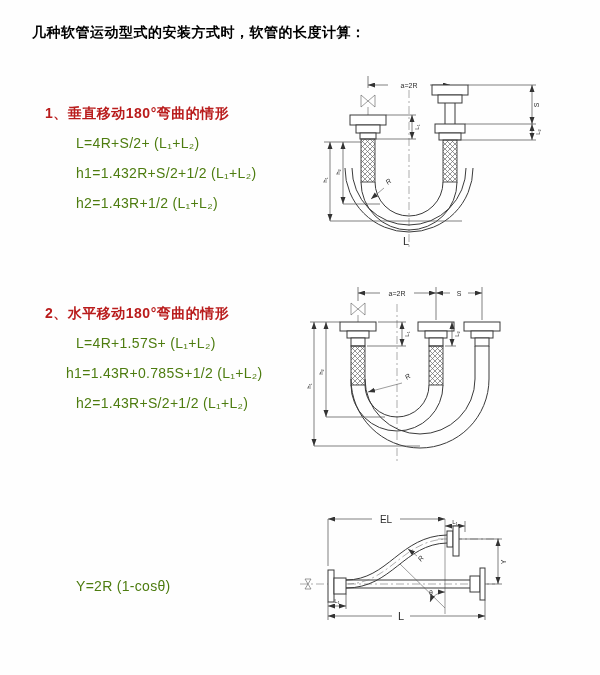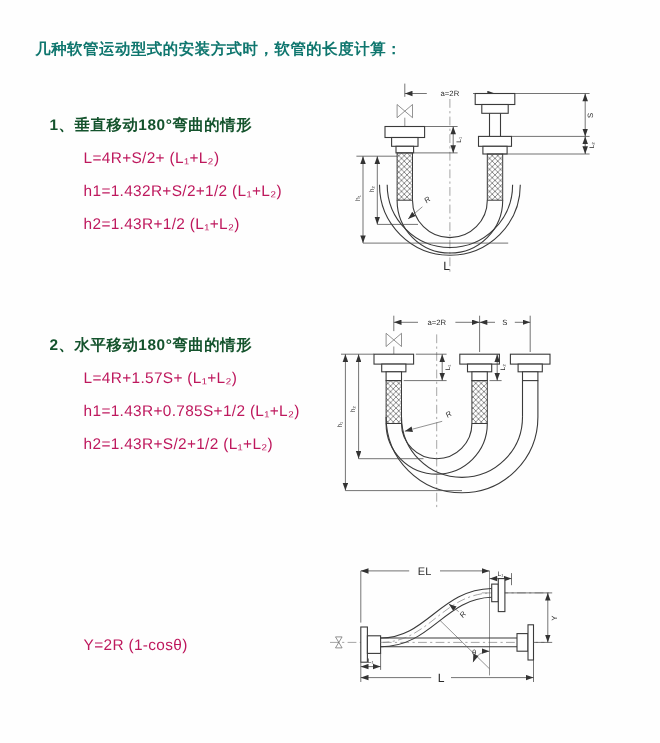--- a/index.html
+++ b/index.html
@@ -1,21 +1,21 @@
 <!DOCTYPE html>
 <html><head>
 <meta charset="utf-8">
 <style>
   html,body{margin:0;padding:0;}
   body{width:600px;height:675px;background:#ffffff;position:relative;overflow:hidden;
        font-family:"Liberation Sans","DejaVu Sans",sans-serif;color:#1c1c1c;}
   .page{position:absolute;inset:0;background:#fefefe;}
-  .doc-title{position:absolute;left:32px;top:36px;font-size:14px;font-weight:bold;letter-spacing:.5px;color:#0f766e;}
-  .sec-heading{position:absolute;font-size:14px;font-weight:bold;letter-spacing:.5px;color:#14532d;}
-  .formula{position:absolute;font-size:14px;color:#be185d;letter-spacing:.3px;}
+  .doc-title{position:absolute;left:32px;top:24px;font-size:14px;font-weight:bold;letter-spacing:.5px;color:#000000;}
+  .sec-heading{position:absolute;font-size:14px;font-weight:bold;letter-spacing:.5px;color:#b91c1c;}
+  .formula{position:absolute;font-size:14px;color:#4d7c0f;letter-spacing:.3px;}
   svg{position:absolute;overflow:visible;}
   svg text{font-family:"Liberation Sans","DejaVu Sans",sans-serif;fill:#2b2b2b;}
   .dim{stroke:#4a4a4a;stroke-width:.7;fill:none;}
   .thin{stroke:#5a5a5a;stroke-width:.6;fill:none;}
   .part{stroke:#3a3a3a;stroke-width:1;fill:#fff;}
   .hose{stroke:#3a3a3a;stroke-width:1;fill:none;}
   .cline{stroke:#777;stroke-width:.6;fill:none;stroke-dasharray:8 3 2 3;}
   .braid{stroke:#3a3a3a;stroke-width:.9;fill:url(#braid);}
   .lbl{font-size:7px;}
   .lbl-s{font-size:6px;}
@@ -118,21 +118,21 @@
     <g>
       <line class="thin" x1="84" y1="124" x2="71" y2="135" marker-end="url(#arr)"></line>
       <text class="lbl" transform="rotate(-40 88 121)" x="88" y="121" font-style="italic">R</text>
     </g>
 
     <text class="lbl-b" x="106" y="181" text-anchor="middle">L</text>
   </svg>
 
   <div class="sec-heading" style="left:45px;top:305px">2、水平移动180°弯曲的情形</div>
   <div class="formula" style="left:76px;top:335px">L=4R+1.57S+ (L₁+L₂)</div>
-  <div class="formula" style="left:76px;top:365px">h1=1.43R+0.785S+1/2 (L₁+L₂)</div>
+  <div class="formula" style="left:66px;top:365px">h1=1.43R+0.785S+1/2 (L₁+L₂)</div>
   <div class="formula" style="left:76px;top:395px">h2=1.43R+S/2+1/2 (L₁+L₂)</div>
 
   <svg style="left:300px;top:276px" width="300" height="195" viewBox="0 0 300 195">
 
     <line class="cline" x1="97" y1="28" x2="97" y2="186"></line>
 
     <g>
       <line class="dim" x1="58" y1="11" x2="58" y2="25"></line>
       <line class="dim" x1="136" y1="11" x2="136" y2="44"></line>
       <line class="dim" x1="182" y1="11" x2="182" y2="44"></line>

